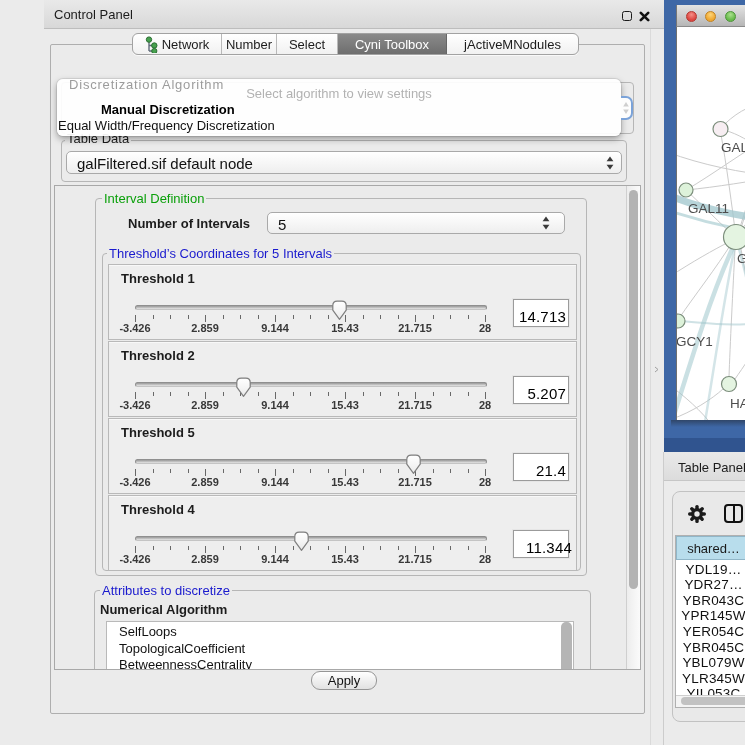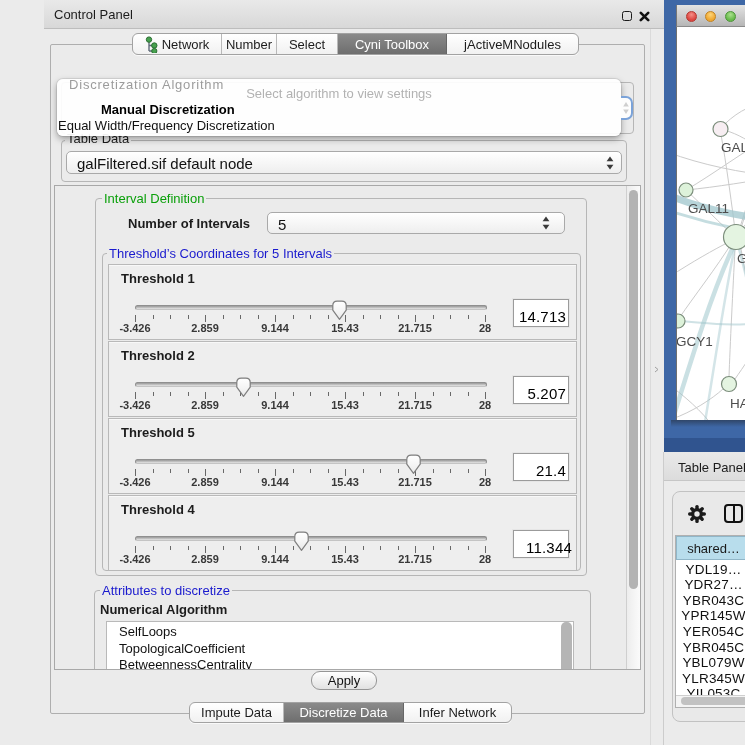--- a/index.html
+++ b/index.html
@@ -249,25 +249,20 @@
 <div class="grp" style="left:39px;top:404px;width:497px;height:95px;"></div>
 <div class="grplab" style="left:45px;top:397px;color:#1a1ace;">Attributes to discretize</div>
 <div class="abs bold b13" style="left:45px;top:416px;">Numerical Algorithm</div>
 <div class="abs" style="left:51px;top:435px;width:468px;height:60px;background:#ffffff;border:1px solid #b9b9b9;"></div>
 <div class="abs" style="left:64px;top:438.0px;font-size:13px;color:#111;">SelfLoops</div>
 <div class="abs" style="left:64px;top:454.5px;font-size:13px;color:#111;">TopologicalCoefficient</div>
 <div class="abs" style="left:64px;top:471.0px;font-size:13px;color:#111;">BetweennessCentrality</div>
 <div class="abs" style="left:506px;top:436px;width:11px;height:58px;background:#b5b5b5;border-radius:5px;"></div>
 </div>
 <div class="abs" style="left:267px;top:671px;width:66px;height:19px;border:1px solid #969696;border-radius:9px;background:linear-gradient(#ffffff,#ededed 60%,#e2e2e2);display:flex;align-items:center;justify-content:center;font-size:13px;color:#111;">Apply</div>
-<div class="seg" style="left:145px;top:702px;height:21px;">
-<div style="width:94px;">Impute Data</div>
-<div class="sel" style="width:120px;">Discretize Data</div>
-<div style="width:107px;">Infer Network</div>
-</div>
 <div class="abs" style="left:606px;top:29px;width:1px;height:716px;background:#dadada;"></div>
 <div class="abs" style="left:619px;top:452px;width:1px;height:293px;background:#cccccc;"></div>
 <svg class="abs" style="left:610px;top:366px" width="5" height="7" viewBox="0 0 5 7">
       <path d="M1 1 L4 3.5 L1 6" stroke="#a0a0a0" fill="none"></path>
     </svg>
 <div class="abs" style="left:620px;top:0;width:125px;height:452px;background:#3e67a6;"></div>
 <div class="abs" style="left:620px;top:438px;width:125px;height:14px;background:#30548f;"></div>
 <div class="abs" style="left:632px;top:5px;width:113px;height:22px;background:linear-gradient(#e3e3e3,#b6b6b6);border-left:1px solid #767676;border-bottom:1px solid #8a8a8a;"></div>
 <div class="abs" style="left:641.5px;top:11px;width:11px;height:11px;border-radius:50%;background:radial-gradient(circle at 50% 30%, #f58e86, #dd4741 65%);border:1px solid #b33730;"></div>
 <div class="abs" style="left:661.0px;top:11px;width:11px;height:11px;border-radius:50%;background:radial-gradient(circle at 50% 30%, #fdd579, #f0a832 65%);border:1px solid #c08222;"></div>

